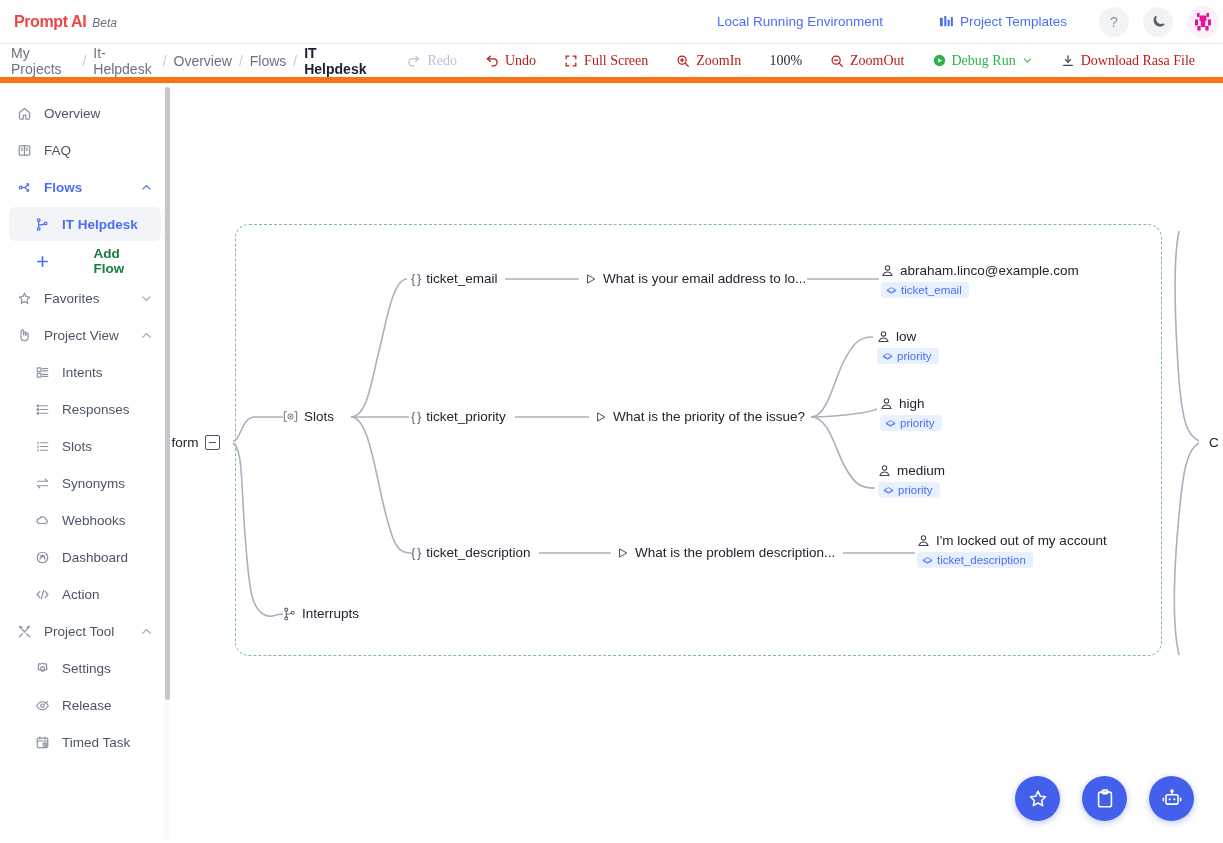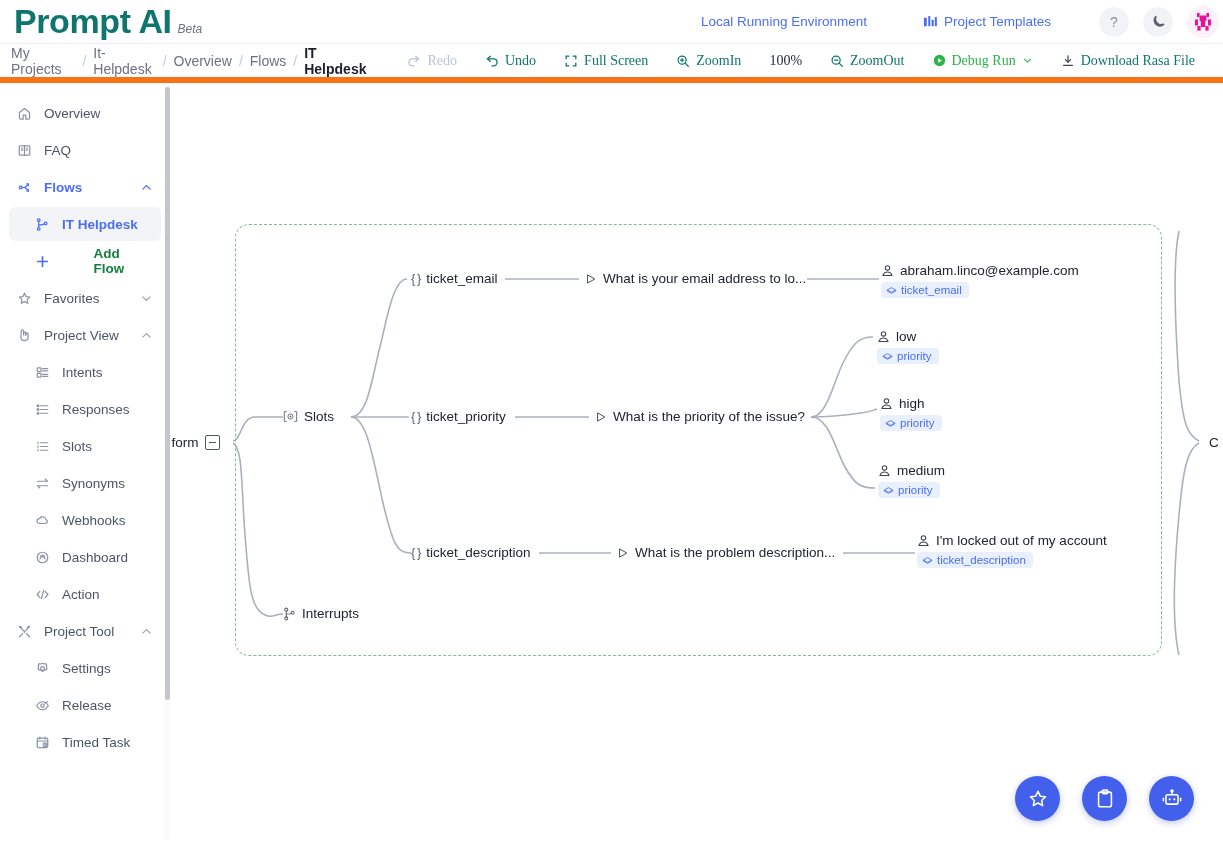--- a/index.html
+++ b/index.html
@@ -12,26 +12,26 @@
   }
   
   .topbar {
     height: 44px; width: 100%;
     display: flex; align-items: center;
     border-bottom: 1px solid #e9ecf1;
     background: #fff;
     position: relative;
   }
   .brand { display: flex; align-items: baseline; padding-left: 14px; }
-  .brand-name { font-size: 34px; font-weight: 700; letter-spacing: -0.4px; color: #0f766e; }
+  .brand-name { font-size: 16px; font-weight: 700; letter-spacing: -0.4px; color: #ef4444; }
   .brand-beta { font-size: 12px; font-style: italic; color: #6b7280; margin-left: 6px; }
   .topbar-right { margin-left: auto; display: flex; align-items: center; gap: 0; padding-right: 4px; }
   .tb-link { color: #4a6ef5; font-size: 13.5px; cursor: pointer; display: flex; align-items: center; gap: 6px; }
   .tb-gap1 { margin-right: 56px; }
-  .tb-gap2 { margin-right: 48px; }
+  .tb-gap2 { margin-right: 32px; }
   .circ-btn {
     width: 30px; height: 30px; border-radius: 50%;
     background: #f2f3f6; display: flex; align-items: center; justify-content: center;
     color: #8b91a0; font-size: 14px; cursor: pointer;
   }
   .circ-btn + .circ-btn { margin-left: 14px; }
   .avatar {
     width: 32px; height: 32px; border-radius: 50%;
     margin-left: 14px; background: #fdf0f8;
     display: flex; align-items: center; justify-content: center;
@@ -47,21 +47,21 @@
     font-size: 14px;
     justify-content: space-between;
   }
   .crumbs { display: flex; align-items: center; padding-left: 11px; gap: 0; }
   .crumb { color: #6b7280; cursor: pointer; }
   .crumb.active { color: #1b2030; font-weight: 600; cursor: default; }
   .crumb-sep { color: #c7cbd4; margin: 0 7px; }
   .tools { display: flex; align-items: center; margin-left: 34px; gap: 0; font-family: Liberation Serif, serif; }
   .tool {
     display: flex; align-items: center; gap: 6px;
-    color: #0f766e; cursor: pointer; margin-right: 28px; white-space: nowrap;
+    color: #b91c1c; cursor: pointer; margin-right: 28px; white-space: nowrap;
   }
   .tool.disabled { color: #b9c2d6; cursor: default; }
   .tool.green { color: #2eb24c; }
   .zoomlevel { color: #262b38; margin-right: 28px; }
   svg { display: block; }
 
   
   .body { display: flex; width: 100%; height: 760px; position: relative; }
 
   

